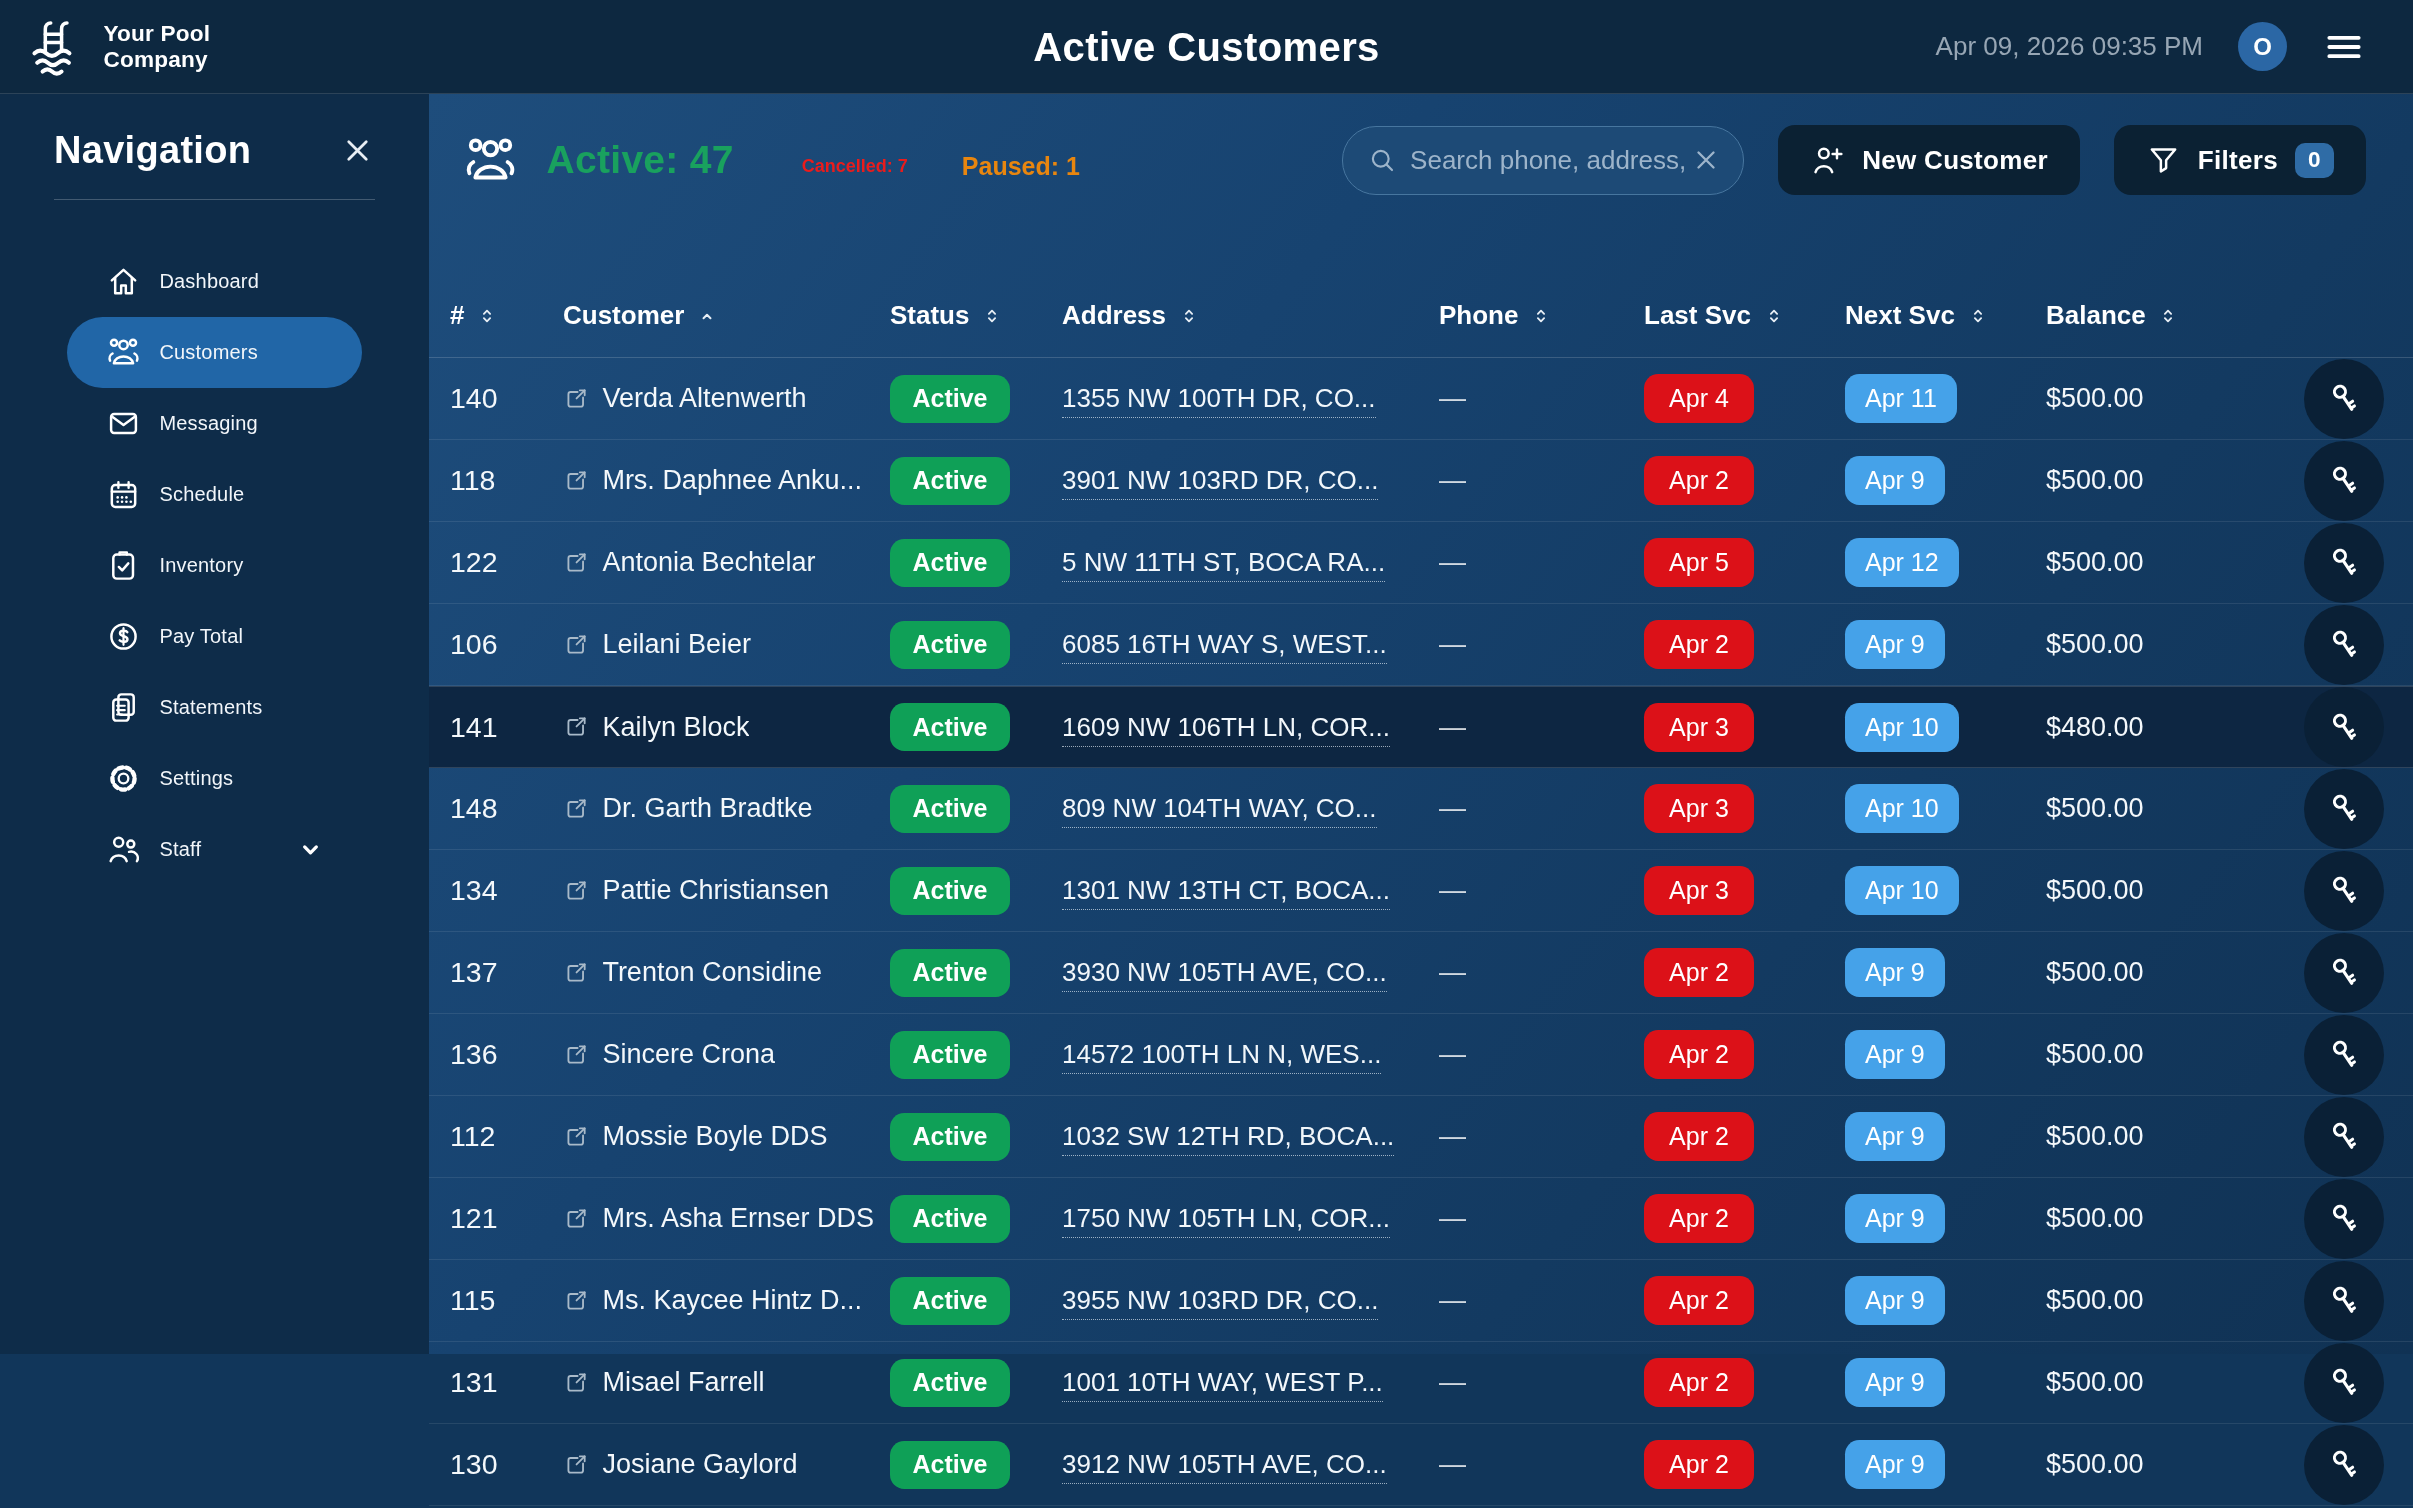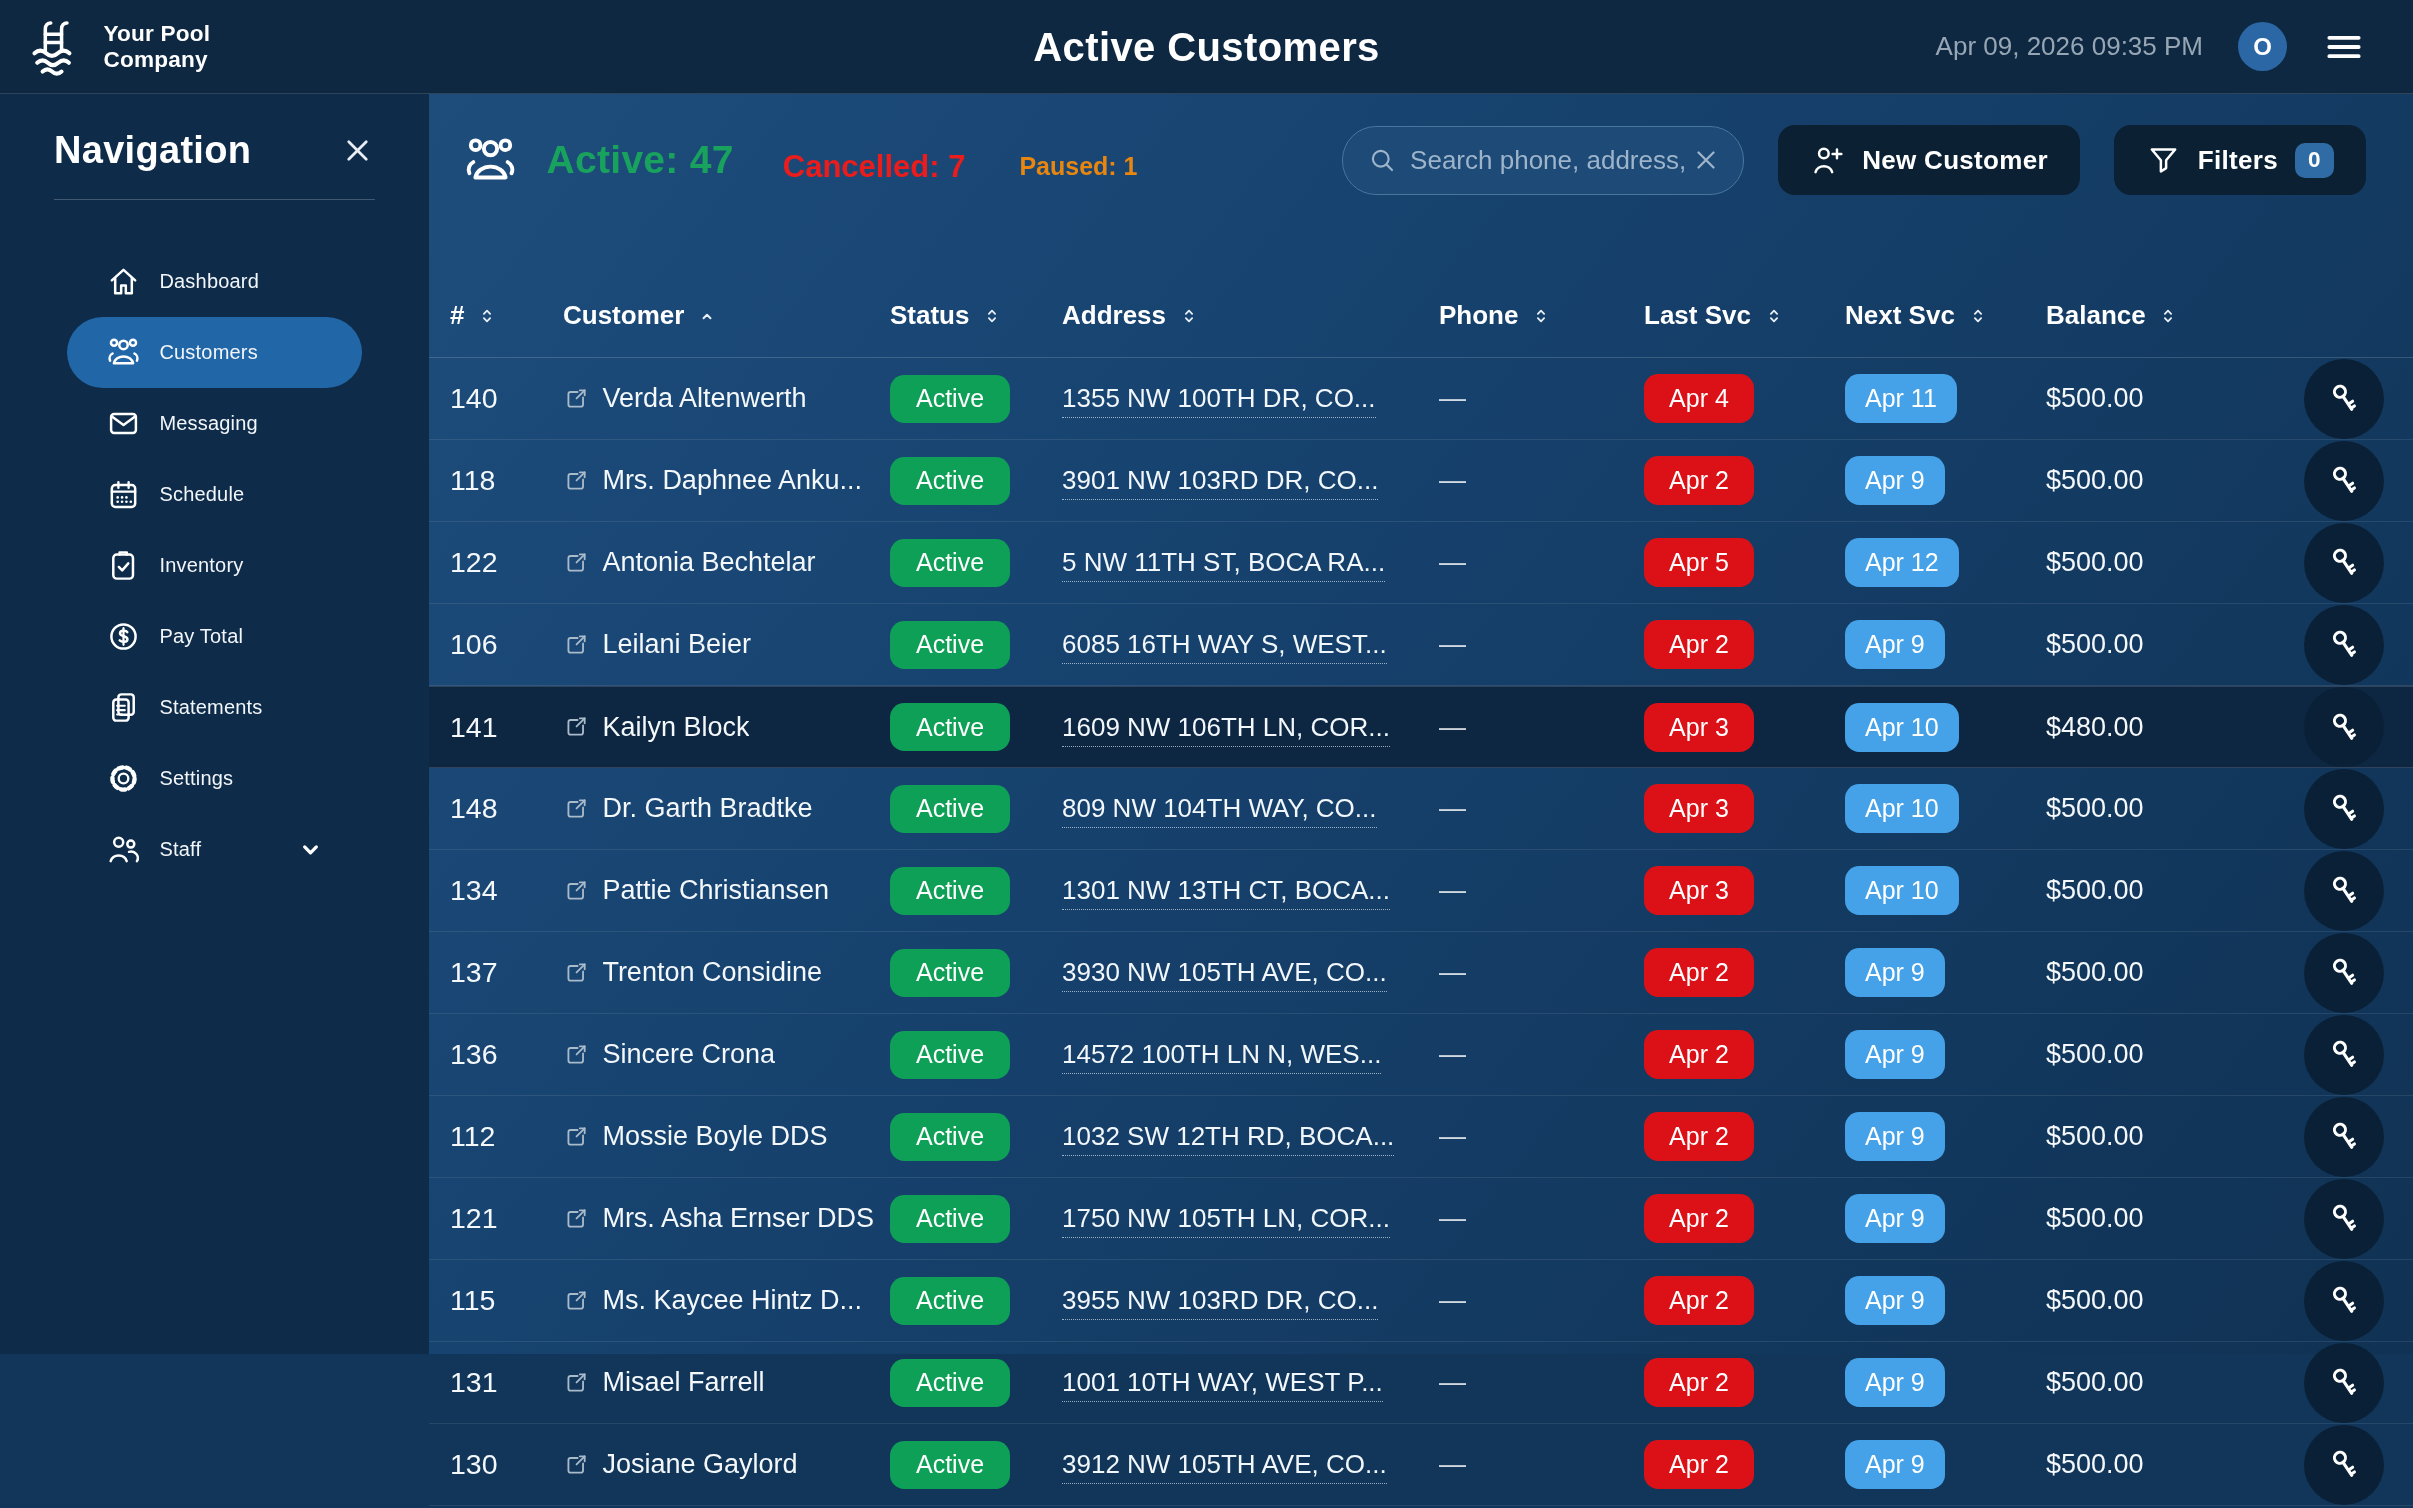--- a/index.html
+++ b/index.html
@@ -56,21 +56,21 @@
   .nav-item.active { background:#2166a7; }
   .nav-item .icon { font-size:35px; color:#fff; }
   .nav-label { font-size:20px; letter-spacing:0.2px; }
   .nav-chevron { margin-left:auto; font-size:25px; color:#fff; }
 
   
   .toolbar { padding:30px 47px 0 34px; display:flex; align-items:center; height:102px; }
   .stats { display:flex; align-items:center; }
   .stats .icon { font-size:55px; color:#fff; }
   .stat-active { margin-left:28.5px; font-size:39px; font-weight:bold; color:#19a15e; letter-spacing:0.3px; }
-  .stat-cancelled { margin-left:49px; margin-top:13.4px; font-size:31px; font-weight:bold; color:#ea1c1c; }
+  .stat-cancelled { margin-left:68px; margin-top:13.4px; font-size:18px; font-weight:bold; color:#ea1c1c; }
   .stat-paused { margin-left:54px; margin-top:13.4px; font-size:25px; font-weight:bold; color:#e8860f; }
   .toolbar-right { margin-left:auto; display:flex; align-items:center; gap:34px; }
   .search-box {
     width:402px; height:69px; border-radius:34px; background:#1d4a76;
     border:1.7px solid #47769f; display:flex; align-items:center; padding:0 22px 0 23.5px;
   }
   .search-box .icon { font-size:30px; color:#9db4ca; flex:none; }
   .search-input {
     flex:1; min-width:0; background:transparent; border:none; outline:none;
     font-family:inherit; font-size:26px; color:#dce7f1; margin-left:13.4px;
@@ -101,21 +101,21 @@
   .th .icon { font-size:22px; color:#e7eef5; }
   .tr { height:82px; border-bottom:0.8px solid rgba(255,255,255,.09); }
   .tr.highlighted { background:#0d2642; border-top:0.8px solid rgba(255,255,255,.14); border-bottom:0.8px solid rgba(255,255,255,.14); }
   .cell-id { font-size:28.5px; color:#f4f8fb; }
   .cell-name { display:flex; align-items:center; gap:13.4px; font-size:27px; color:#f4f8fb; }
   .cell-name .icon { font-size:26px; color:#a9bac9; flex:none; }
   .name-text { white-space:nowrap; overflow:hidden; }
   .status-pill {
     display:inline-flex; align-items:center; justify-content:center;
     background:#0fa057; color:#fff; font-size:25px;
-    height:48px; min-width:120px; border-radius:14.2px;
+    height:48px; min-width:120px; border-radius:14.2px;font-weight:bold;
   }
   .cell-address { justify-self:start; max-width:360px; }
   .addr-link {
     font-size:26px; color:#f2f7fb; white-space:nowrap;
     border-bottom:1.7px dotted rgba(230,240,248,.65); padding-bottom:4.2px; cursor:pointer;
   }
   .cell-phone { font-size:27px; color:rgba(255,255,255,.8); }
   .date-pill {
     display:inline-flex; align-items:center; justify-content:center;
     color:#fff; font-size:25px; height:49px; border-radius:14.2px; padding:0 20px;

